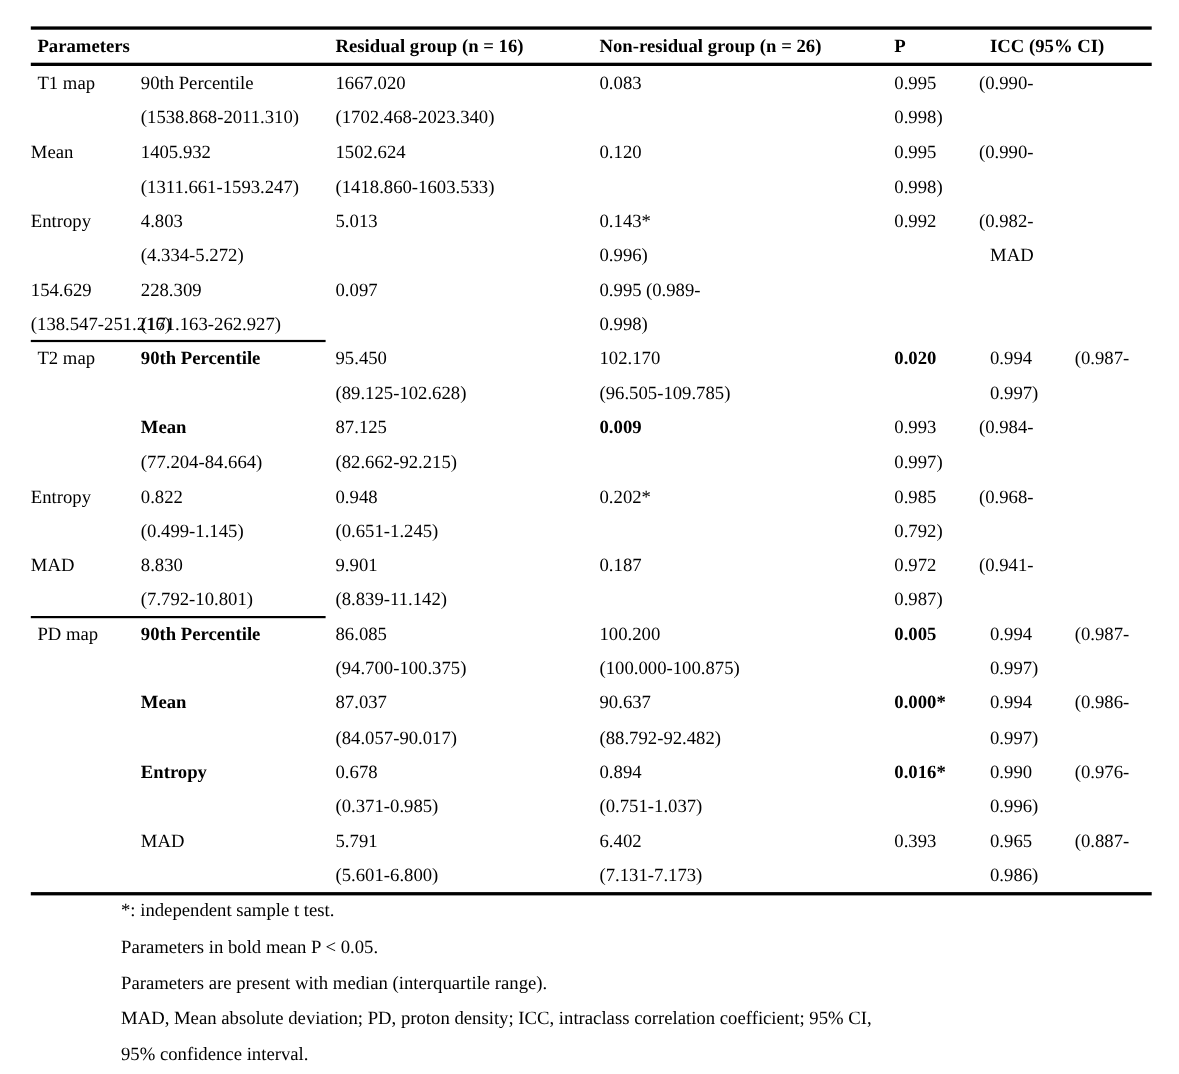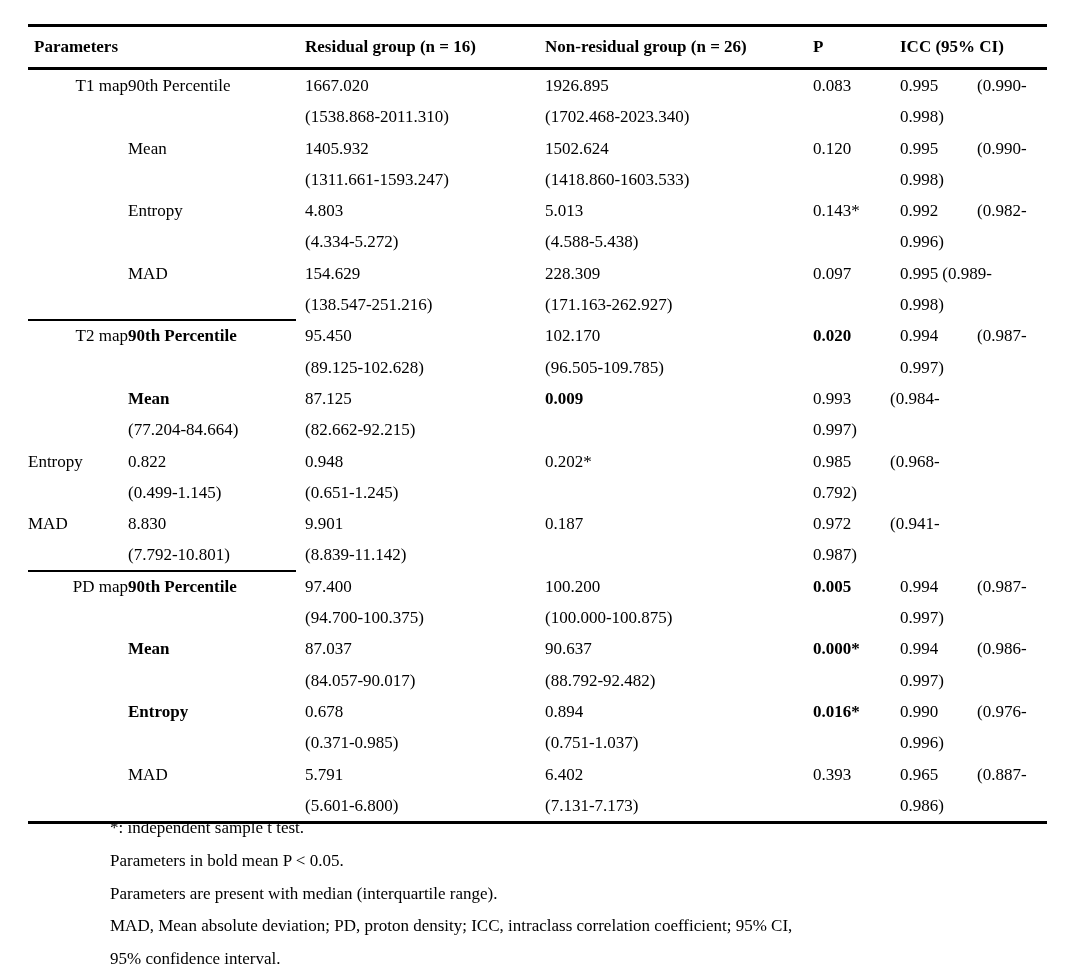--- a/index.html
+++ b/index.html
@@ -5,30 +5,30 @@
   html,body{margin:0;padding:0;background:#ffffff;}
   .page{
     position:relative;width:1072px;height:976px;background:#ffffff;
     font-family:"Liberation Serif","DejaVu Serif",serif;
     font-size:17px;color:#000;overflow:hidden;
   }
   .tbl{position:absolute;left:28px;top:24px;width:1019px;}
   .rule-thick{height:3px;background:#000;}
   .thead{
     display:grid;grid-template-columns:277px 240px 268px 87px 147px;
-    height:40px;align-items:center;font-weight:700;white-space:nowrap;
+    height:30px;align-items:center;font-weight:700;white-space:nowrap;
   }
   .c-params{padding-left:6px;}
   .section{
     position:relative;display:grid;
     grid-template-columns:100px 177px 240px 268px 87px 147px;
     grid-auto-rows:31.3px;
   }
   .cell{line-height:31.3px;white-space:nowrap;}
-  .map-cell{padding-left:6px;text-align:right;}
+  .map-cell{padding-left:6px;}
   .partial-rule{position:absolute;top:-1px;left:0;width:268px;height:2px;background:#000;}
   .b{font-weight:700;}
   .icc-val{display:inline-block;width:77px;}
   .icc-val.narrow{width:auto;margin-right:4px;}
   .footnotes{position:absolute;left:110px;top:812px;line-height:32.8px;}
   .footnote{white-space:nowrap;}
 </style>
 </head>
 <body>
 
@@ -41,21 +41,20 @@
       <div>Non-residual group (n = 26)</div>
       <div>P</div>
       <div>ICC (95% CI)</div>
     </div>
     <div class="rule-thick"></div>
     <div id="tbody">
         <div class="section">
           <div class="cell map-cell">T1 map</div>
           <div class="cell">90th Percentile</div>
           <div class="cell">1667.020</div>
-          <div class="cell">1926.895</div>
           <div class="cell">0.083</div>
           <div class="cell"><span class="icc-val">0.995</span><span>(0.990-</span></div>
           <div class="cell map-cell"></div>
           <div class="cell"></div>
           <div class="cell">(1538.868-2011.310)</div>
           <div class="cell">(1702.468-2023.340)</div>
           <div class="cell"></div>
           <div class="cell">0.998)</div>
           <div class="cell map-cell"></div>
           <div class="cell">Mean</div>
@@ -71,21 +70,20 @@
           <div class="cell">0.998)</div>
           <div class="cell map-cell"></div>
           <div class="cell">Entropy</div>
           <div class="cell">4.803</div>
           <div class="cell">5.013</div>
           <div class="cell">0.143*</div>
           <div class="cell"><span class="icc-val">0.992</span><span>(0.982-</span></div>
           <div class="cell map-cell"></div>
           <div class="cell"></div>
           <div class="cell">(4.334-5.272)</div>
-          <div class="cell">(4.588-5.438)</div>
           <div class="cell"></div>
           <div class="cell">0.996)</div>
           <div class="cell map-cell"></div>
           <div class="cell">MAD</div>
           <div class="cell">154.629</div>
           <div class="cell">228.309</div>
           <div class="cell">0.097</div>
           <div class="cell"><span class="icc-val narrow">0.995</span><span>(0.989-</span></div>
           <div class="cell map-cell"></div>
           <div class="cell"></div>
@@ -141,21 +139,21 @@
           <div class="cell"></div>
           <div class="cell">(7.792-10.801)</div>
           <div class="cell">(8.839-11.142)</div>
           <div class="cell"></div>
           <div class="cell">0.987)</div>
         </div>
         <div class="section">
           <div class="partial-rule"></div>
           <div class="cell map-cell">PD map</div>
           <div class="cell b">90th Percentile</div>
-          <div class="cell">97.400</div>
+          <div class="cell">86.085</div>
           <div class="cell">100.200</div>
           <div class="cell b">0.005</div>
           <div class="cell"><span class="icc-val">0.994</span><span>(0.987-</span></div>
           <div class="cell map-cell"></div>
           <div class="cell"></div>
           <div class="cell">(94.700-100.375)</div>
           <div class="cell">(100.000-100.875)</div>
           <div class="cell"></div>
           <div class="cell">0.997)</div>
           <div class="cell map-cell"></div>

